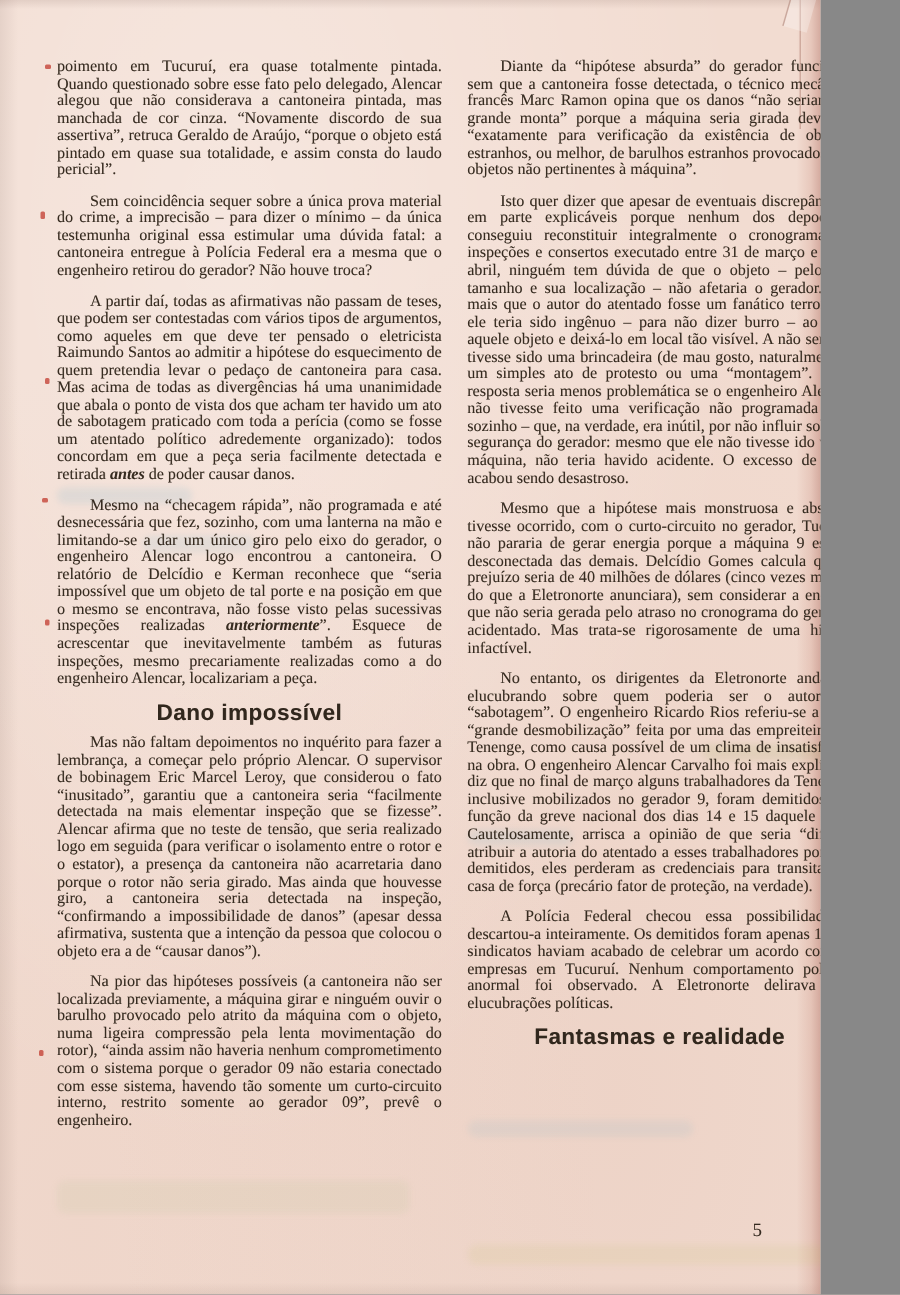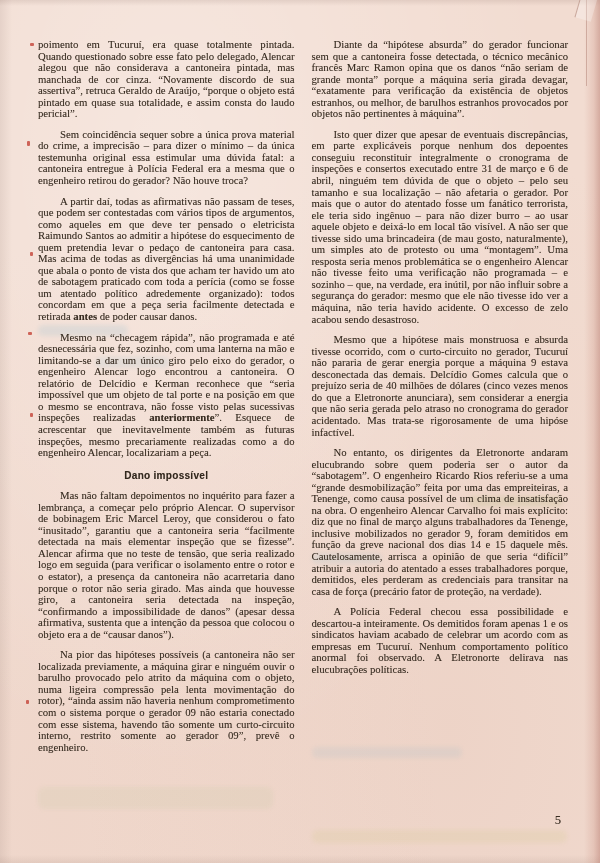--- a/index.html
+++ b/index.html
@@ -1,17 +1,17 @@
 <!DOCTYPE html>
 <html lang="pt"><head>
 <meta charset="utf-8">
 <style>
   html,body{margin:0;padding:0;background:#888;}
   .page{
-    position:relative;width:600px;height:863px;overflow:hidden;
+    position:relative;width:547px;height:863px;overflow:hidden;
     background:
       radial-gradient(ellipse at 28% 18%, rgba(255,255,255,.30), transparent 62%),
       radial-gradient(ellipse at 75% 85%, rgba(208,158,138,.14), transparent 58%),
       radial-gradient(ellipse at 10% 95%, rgba(215,170,150,.12), transparent 50%),
       #f2dcd1;
     font-family:"Liberation Serif", serif;
     color:#362b20;
   }
   .edge-left{position:absolute;left:0;top:0;width:12px;height:100%;
     background:linear-gradient(90deg, rgba(120,98,88,.12), rgba(120,98,88,0));}
@@ -23,23 +23,23 @@
     background:linear-gradient(90deg, rgba(206,152,138,0) 0%, rgba(206,152,138,.30) 60%, rgba(188,130,118,.55) 100%);}
   .crease{position:absolute;right:13px;top:0;width:1px;height:86px;background:rgba(168,118,104,.45);}
   .curl{position:absolute;right:5px;top:-8px;width:16px;height:28px;
     border-left:1px solid rgba(168,118,104,.55);background:rgba(255,255,255,.28);
     transform:rotate(16deg);}
   .columns{position:absolute;left:38px;top:39px;width:530px;display:flex;gap:17px;}
   .col{flex:1;font-size:10.7px;line-height:11.55px;text-align:justify;
     text-shadow:0.2px 0.2px 0 rgba(54,43,32,.30);hyphens:auto;}
   .col p{margin:0 0 9px;text-indent:22px;}
   .col p.cont{text-indent:0;}
-  .col h2{font-family:"Liberation Sans", sans-serif;font-weight:bold;font-size:10px;
+  .col h2{font-family:"Liberation Sans", sans-serif;font-weight:bold;font-size:15px;
     letter-spacing:.3px;text-align:center;margin:11px 0 9px;color:#31271d;}
-  .col b{font-weight:bold;}
+  .col b{font-weight:bold;font-style:italic;}
   .page-number{position:absolute;right:39px;top:813px;font-size:12.6px;
     text-shadow:0.2px 0.2px 0 rgba(54,43,32,.30);}
   .speck{position:absolute;background:#c23a2d;border-radius:1px;opacity:.75;}
   .smudge{position:absolute;border-radius:6px;filter:blur(2px);}
 </style>
 </head>
 <body>
 
 <div class="page">
 
@@ -76,19 +76,20 @@
       <p>Mas não faltam depoimentos no inquérito para fazer a lembrança, a começar pelo próprio Alencar. O supervisor de bobinagem Eric Marcel Leroy, que considerou o fato “inusitado”, garantiu que a cantoneira seria “facilmente detectada na mais elementar inspeção que se fizesse”. Alencar afirma que no teste de tensão, que seria realizado logo em seguida (para verificar o isolamento entre o rotor e o estator), a presença da cantoneira não acarretaria dano porque o rotor não seria girado. Mas ainda que houvesse giro, a cantoneira seria detectada na inspeção, “confirmando a impossibilidade de danos” (apesar dessa afirmativa, sustenta que a intenção da pessoa que colocou o objeto era a de “causar danos”).</p>
       <p>Na pior das hipóteses possíveis (a cantoneira não ser localizada previamente, a máquina girar e ninguém ouvir o barulho provocado pelo atrito da máquina com o objeto, numa ligeira compressão pela lenta movimentação do rotor), “ainda assim não haveria nenhum comprometimento com o sistema porque o gerador 09 não estaria conectado com esse sistema, havendo tão somente um curto-circuito interno, restrito somente ao gerador 09”, prevê o engenheiro.</p>
     </div>
 
     <div class="col">
       <p>Diante da “hipótese absurda” do gerador funcionar sem que a cantoneira fosse detectada, o técnico mecânico francês Marc Ramon opina que os danos “não seriam de grande monta” porque a máquina seria girada devagar, “exatamente para verificação da existência de objetos estranhos, ou melhor, de barulhos estranhos provocados por objetos não pertinentes à máquina”.</p>
       <p>Isto quer dizer que apesar de eventuais discrepâncias, em parte explicáveis porque nenhum dos depoentes conseguiu reconstituir integralmente o cronograma de inspeções e consertos executado entre 31 de março e 6 de abril, ninguém tem dúvida de que o objeto – pelo seu tamanho e sua localização – não afetaria o gerador. Por mais que o autor do atentado fosse um fanático terrorista, ele teria sido ingênuo – para não dizer burro – ao usar aquele objeto e deixá-lo em local tão visível. A não ser que tivesse sido uma brincadeira (de mau gosto, naturalmente), um simples ato de protesto ou uma “montagem”. Uma resposta seria menos problemática se o engenheiro Alencar não tivesse feito uma verificação não programada – e sozinho – que, na verdade, era inútil, por não influir sobre a segurança do gerador: mesmo que ele não tivesse ido ver a máquina, não teria havido acidente. O excesso de zelo acabou sendo desastroso.</p>
       <p>Mesmo que a hipótese mais monstruosa e absurda tivesse ocorrido, com o curto-circuito no gerador, Tucuruí não pararia de gerar energia porque a máquina 9 estava desconectada das demais. Delcídio Gomes calcula que o prejuízo seria de 40 milhões de dólares (cinco vezes menos do que a Eletronorte anunciara), sem considerar a energia que não seria gerada pelo atraso no cronograma do gerador acidentado. Mas trata-se rigorosamente de uma hipóse infactível.</p>
       <p>No entanto, os dirigentes da Eletronorte andaram elucubrando sobre quem poderia ser o autor da “sabotagem”. O engenheiro Ricardo Rios referiu-se a uma “grande desmobilização” feita por uma das empreiteiras, a Tenenge, como causa possível de um clima de insatisfação na obra. O engenheiro Alencar Carvalho foi mais explícito: diz que no final de março alguns trabalhadores da Tenenge, inclusive mobilizados no gerador 9, foram demitidos em função da greve nacional dos dias 14 e 15 daquele mês. Cautelosamente, arrisca a opinião de que seria “difícil” atribuir a autoria do atentado a esses trabalhadores porque, demitidos, eles perderam as credenciais para transitar na casa de força (precário fator de proteção, na verdade).</p>
       <p>A Polícia Federal checou essa possibilidade e descartou-a inteiramente. Os demitidos foram apenas 1 e os sindicatos haviam acabado de celebrar um acordo com as empresas em Tucuruí. Nenhum comportamento político anormal foi observado. A Eletronorte delirava nas elucubrações políticas.</p>
+      <h2>Fantasmas e realidade</h2>
     </div>
 
   </div>
 
   <div class="page-number">5</div>
 
 </div>
 
 </body></html>

